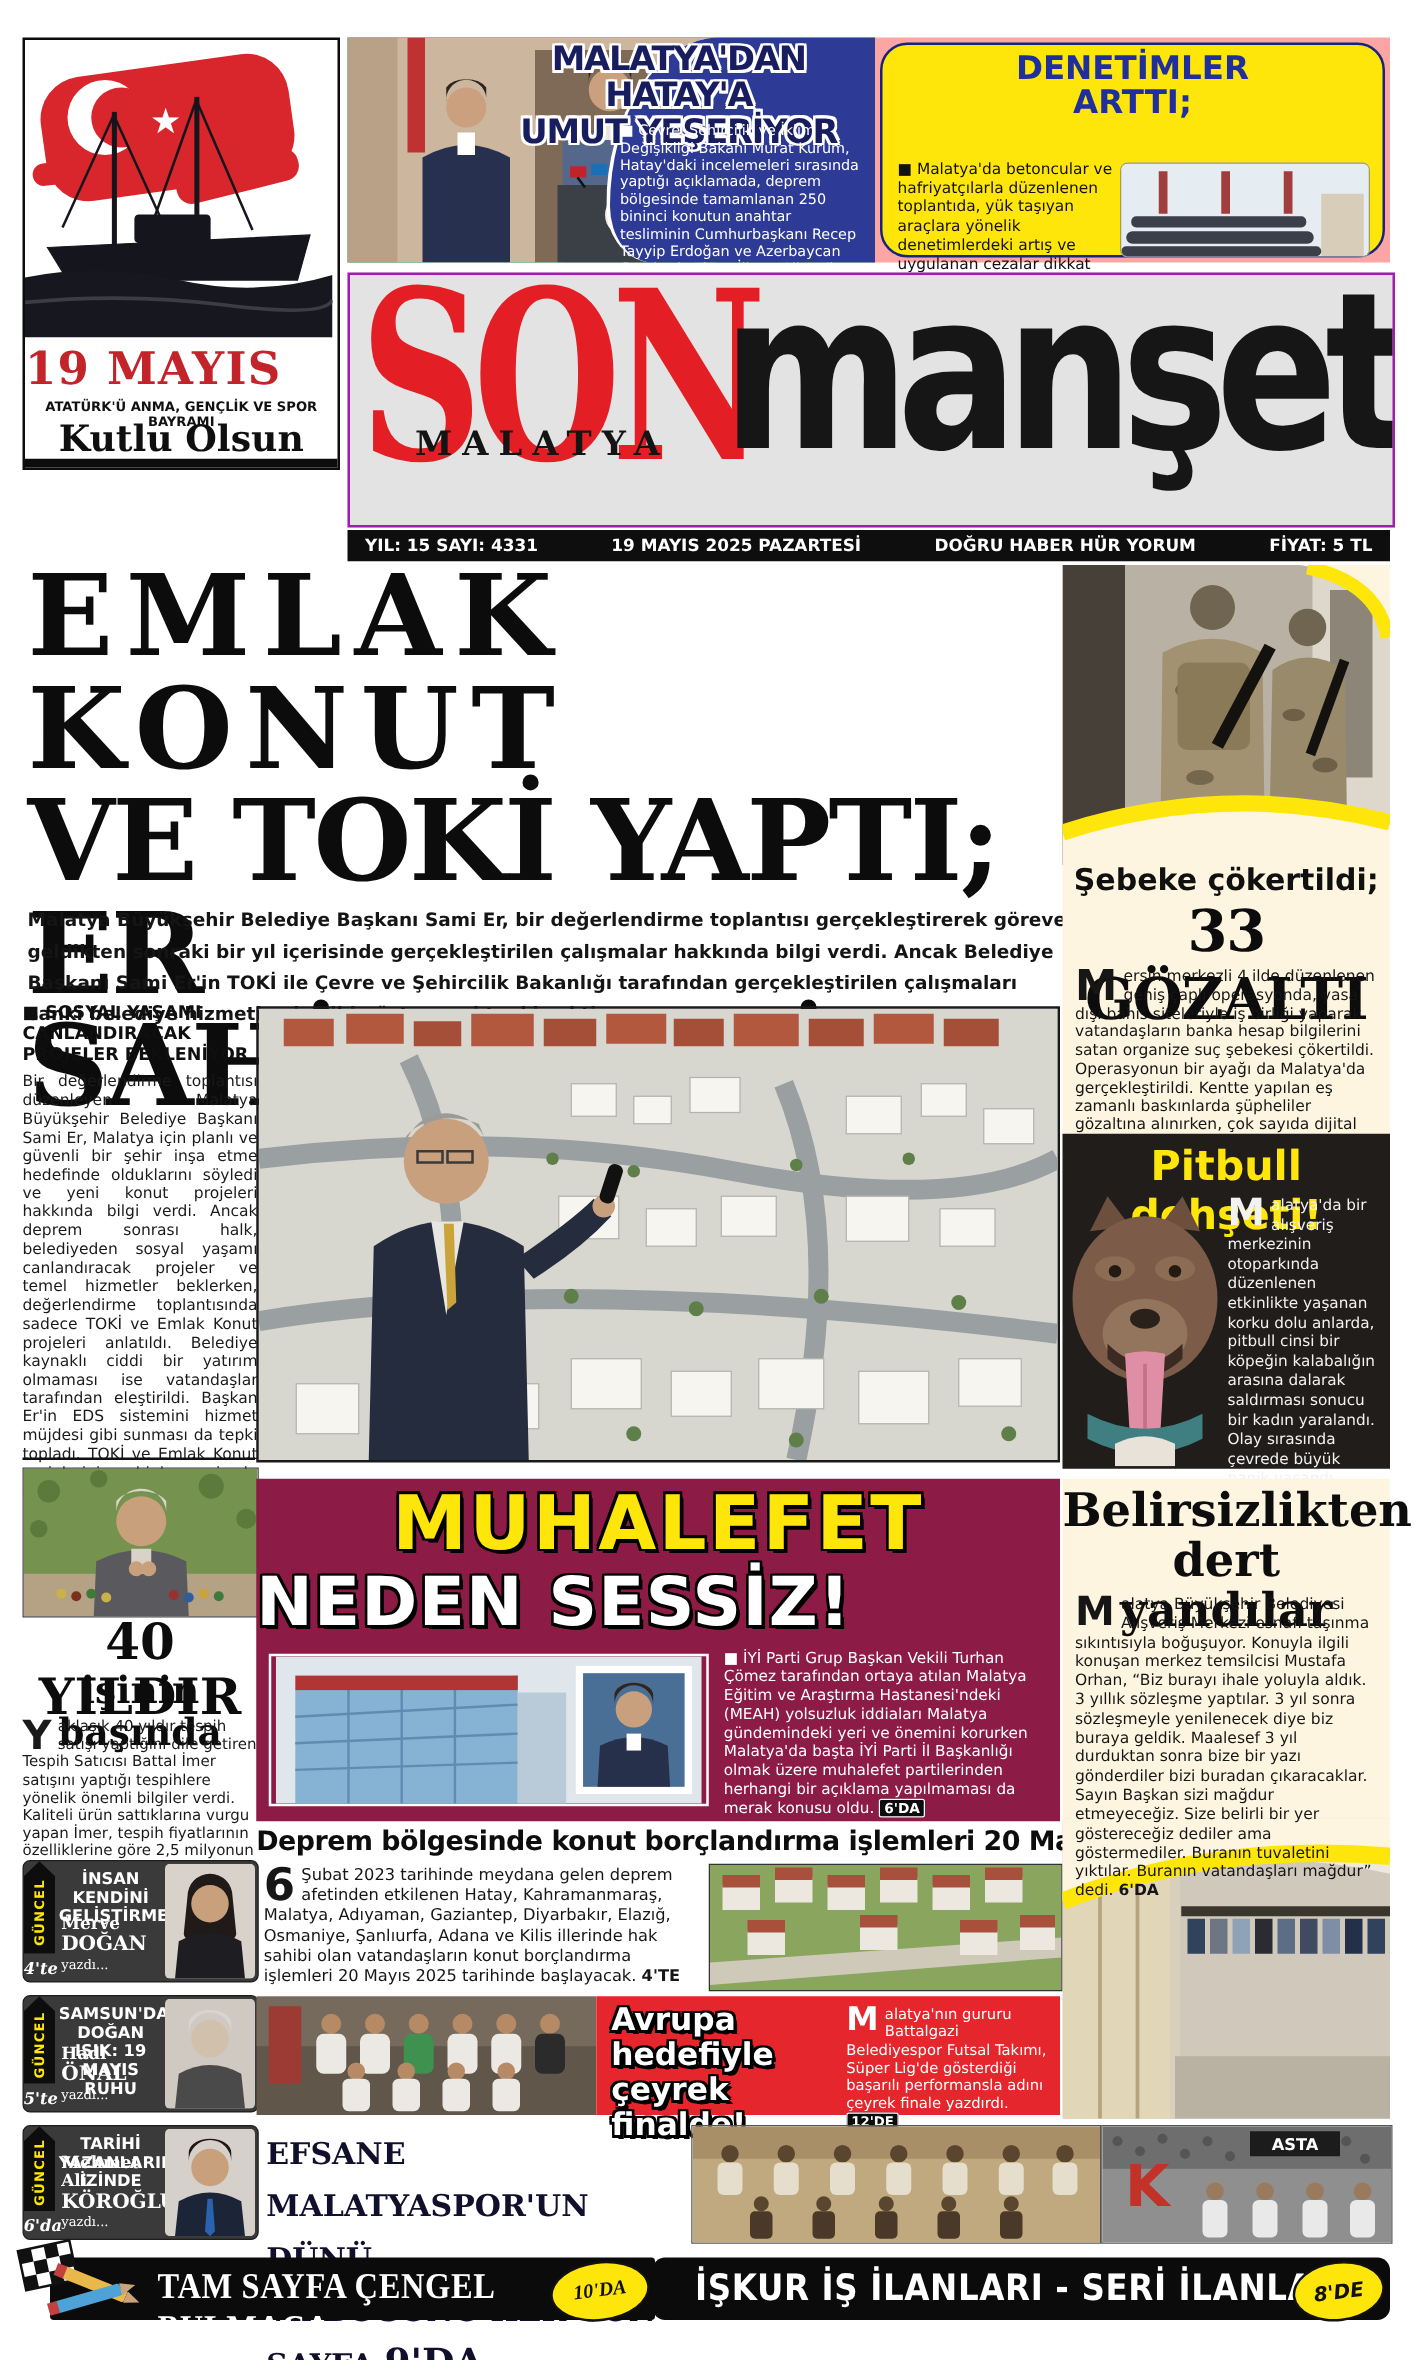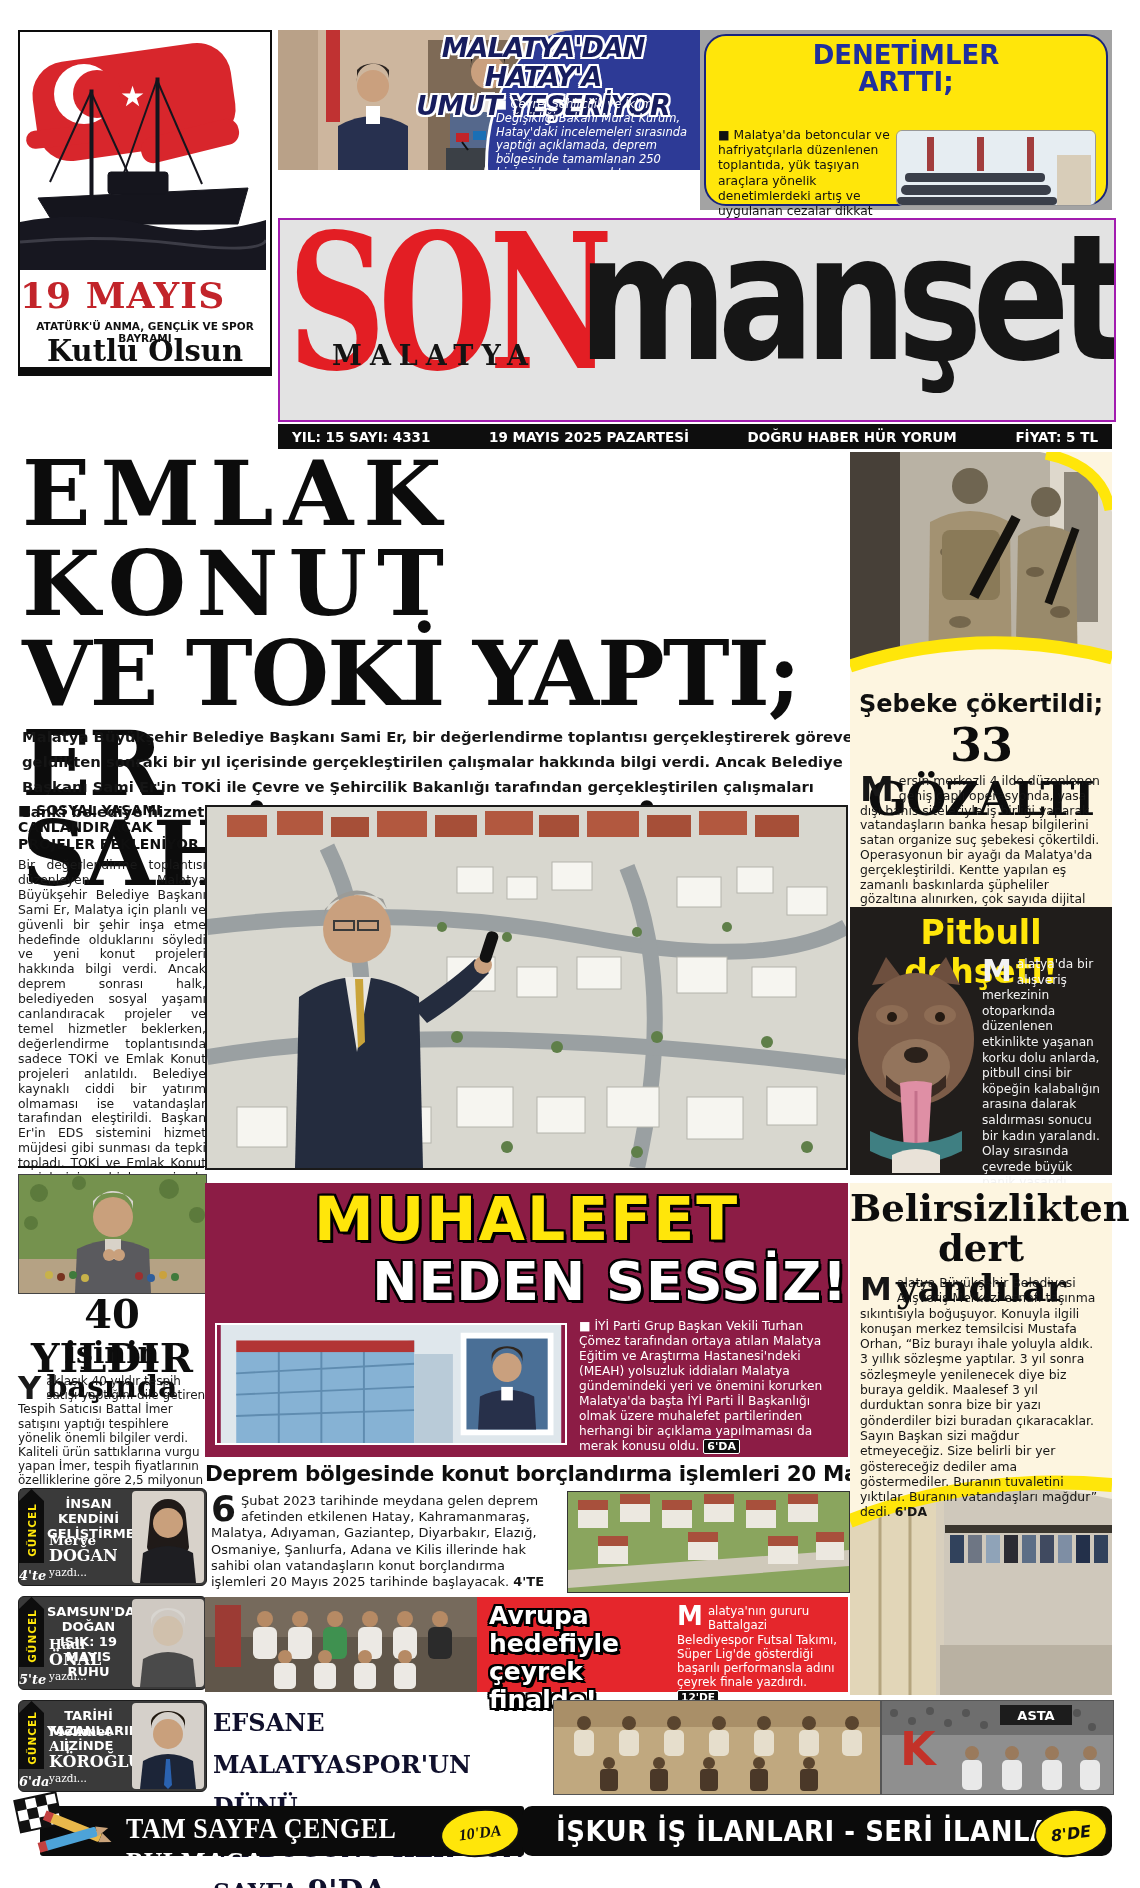--- a/index.html
+++ b/index.html
@@ -54,21 +54,21 @@
       </g>
       <path d="M0 190 Q60 178 123 192 T246 188 L246 238 L0 238 Z" fill="#171720"></path>
       <path d="M0 210 Q80 202 160 212 T246 208" stroke="#3c3c46" stroke-width="3" fill="none"></path>
     </svg>
     <div class="ab ser" style="top:242px;left:0;width:100%;text-align:left;font-size:36px;font-weight:800;color:#c2242a;letter-spacing:1px;">19 MAYIS</div>
     <div class="ab" style="top:288px;left:0;width:100%;text-align:center;font-size:10.5px;font-weight:800;color:#111;">ATATÜRK'Ü ANMA, GENÇLİK VE SPOR BAYRAMI</div>
     <div class="ab ser" style="top:302px;left:0;width:100%;text-align:center;font-size:29px;font-weight:800;color:#0f0f0f;">Kutlu Olsun</div>
     <div class="ab" style="left:0;bottom:0;width:100%;height:7px;background:#0c0c0c;"></div>
   </div>
 
-  <div class="ab" style="left:278px;top:30px;width:422px;height:140px;overflow:hidden;background:#15803d;font-style:italic;">
+  <div class="ab" style="left:278px;top:30px;width:422px;height:180px;overflow:hidden;background:#15803d;">
     <svg width="422" height="180" viewBox="0 0 422 180" class="ab" style="left:0;top:0;">
       <rect width="422" height="180" fill="#cdb69e"></rect>
       <rect x="0" width="40" height="180" fill="#b9a188"></rect>
       <rect x="150" y="10" width="90" height="170" fill="#7e6a56"></rect>
       <rect x="48" y="0" width="14" height="92" fill="#c03232"></rect>
       <circle cx="95" cy="56" r="16" fill="#caa07e"></circle>
         <path d="M79 52 a16 16 0 0 1 32 -4 l0 -8 a18 12 0 0 0 -32 0 Z" fill="#2b2420"></path>
       <path d="M60 180 L60 96 Q95 76 130 96 L130 180 Z" fill="#27304f"></path>
         <rect x="88" y="76" width="14" height="18" fill="#fff"></rect>
       <circle cx="210" cy="42" r="17" fill="#caa07e"></circle>
@@ -95,21 +95,21 @@
     <div class="ab" style="top:3px;right:2px;width:310px;text-align:center;z-index:2;">
       <div class="out-w" style="font-size:27px;line-height:29px;font-weight:800;color:#171d5e;letter-spacing:-1px;">MALATYA'DAN HATAY'A</div>
       <div class="out-w" style="font-size:27px;line-height:29px;font-weight:800;color:#171d5e;letter-spacing:-1px;">UMUT YEŞERİYOR</div>
     </div>
     <p class="ab" style="right:8px;top:68px;width:196px;margin:0;color:#fff;font-size:11.5px;line-height:13.8px;z-index:2;">
       <span>■ Çevre, Şehircilik ve İklim Değişikliği Bakanı Murat Kurum, Hatay'daki incelemeleri sırasında yaptığı açıklamada, deprem bölgesinde tamamlanan 250 bininci konutun anahtar tesliminin Cumhurbaşkanı Recep Tayyip Erdoğan ve Azerbaycan Cumhurbaşkanı İlham Aliyev'in katılımıyla gerçekleşeceğini duyurdu.</span>
       
     </p>
   </div>
 
-  <div class="ab" style="left:700px;top:30px;width:412px;height:180px;background:#a3a3a3;">
+  <div class="ab" style="left:700px;top:30px;width:412px;height:180px;background:#fca5a5;">
     <div class="ab" style="left:4px;top:4px;right:4px;bottom:4px;background:#ffe60a;border-radius:22px;border:2px solid #18247c;">
       <div class="ab" style="top:6px;left:0;width:100%;text-align:center;color:#1f2f9e;font-weight:800;">
         <div style="font-size:26px;line-height:27px;">DENETİMLER</div>
         <div style="font-size:26px;line-height:27px;">ARTTI;</div>
       </div>
       <p class="ab" style="left:12px;top:92px;width:182px;margin:0;font-size:12.3px;line-height:15.2px;color:#111;">
         <span>■ Malatya'da betoncular ve hafriyatçılarla düzenlenen toplantıda, yük taşıyan araçlara yönelik denetimlerdeki artış ve uygulanan cezalar dikkat çekti.</span>
         <span class="b">7'DE</span>
       </p>
       <div class="ab" style="right:10px;top:94px;width:198px;height:74px;border-radius:6px;overflow:hidden;border:1px solid #999;">
@@ -411,21 +411,21 @@
           <path d="M19 26 a17 17 0 0 1 34 0 l0 -7 a17 11 0 0 0 -34 0 Z" fill="#20180f"></path>
           <circle cx="36" cy="31" r="15" fill="#c9a07c"></circle>
           <path d="M8 86 L11 58 Q36 44 61 58 L64 86 Z" fill="#1c2538"></path>
           <path d="M34 56 L38 56 L40 82 L36 86 L32 82 Z" fill="#2a62b0"></path>
         </svg>
     </div>
   </div>
 
   <div class="ab" style="left:205px;top:1183px;width:643px;height:274px;background:#8c1c45;">
     <div class="ab out-b" style="top:4px;left:0;width:100%;text-align:center;font-size:60px;line-height:64px;font-weight:800;color:#ffe60a;letter-spacing:2px;">MUHALEFET</div>
-    <div class="ab out-b" style="top:70px;left:0;width:100%;text-align:right;font-size:54px;line-height:58px;font-weight:800;color:#fff;letter-spacing:1px;">NEDEN SESSİZ!</div>
+    <div class="ab out-b" style="top:70px;left:0;width:100%;text-align:left;font-size:54px;line-height:58px;font-weight:800;color:#fff;letter-spacing:1px;">NEDEN SESSİZ!</div>
     <div class="ab" style="left:10px;top:140px;width:352px;height:122px;border:2px solid #fff;box-sizing:border-box;overflow:hidden;">
       <svg width="348" height="118" viewBox="0 0 352 122">
         <rect width="352" height="122" fill="#dfe7ec"></rect>
         <path d="M16 28 L200 16 L200 122 L16 122 Z" fill="#86b2d4"></path>
         <g stroke="#5f8cb0" stroke-width="2">
           <line x1="16" y1="50" x2="200" y2="40"></line>
             <line x1="16" y1="72" x2="200" y2="64"></line>
             <line x1="16" y1="94" x2="200" y2="88"></line>
           <line x1="60" y1="25" x2="60" y2="122"></line>
             <line x1="104" y1="22" x2="104" y2="122"></line>

